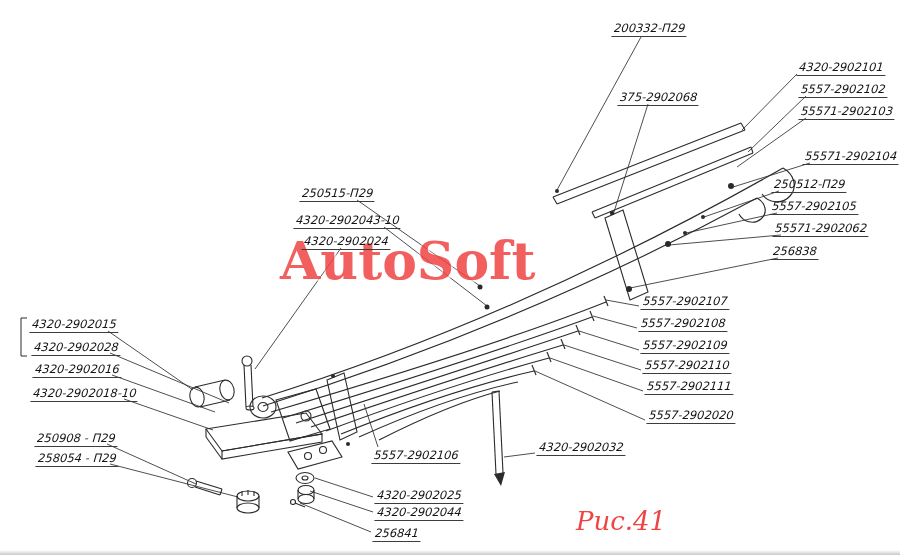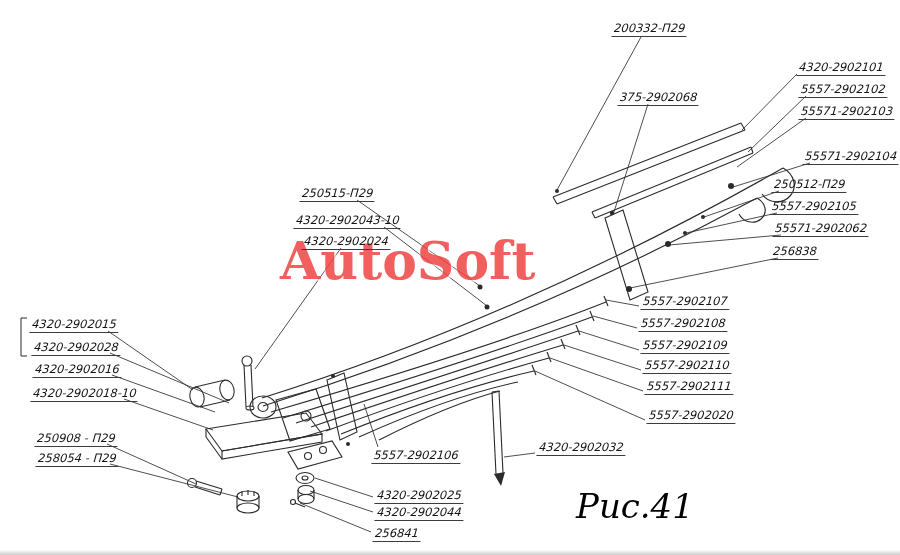--- a/index.html
+++ b/index.html
@@ -15,22 +15,22 @@
     text-shadow:0 0 5px rgba(255,255,255,.95), 2px 2px 0 rgba(255,255,255,.55);
     pointer-events:none;user-select:none;
   }
   .part-label{
     position:absolute;z-index:3;white-space:nowrap;
     font-style:italic;font-size:11.5px;line-height:1.15;color:#141414;
     border-bottom:1px solid #3c3c3c;padding:0 2px 1px 2px;
     transform:skewX(-5deg);
   }
   .caption{
-    position:absolute;left:576px;top:486px;z-index:3;
-    font-family:"DejaVu Serif",serif;font-style:italic;font-size:34px;color:#000000;
+    position:absolute;left:576px;top:506px;z-index:3;
+    font-family:"DejaVu Serif",serif;font-style:italic;font-size:26px;color:#ef4444;
   }
   .scan-edge{
     position:absolute;left:0;bottom:0;width:100%;height:5px;z-index:4;
     background:linear-gradient(#ffffff,#c9c9c9);
   }
 </style>
 </head>
 <body>
 
 <div class="stage">

